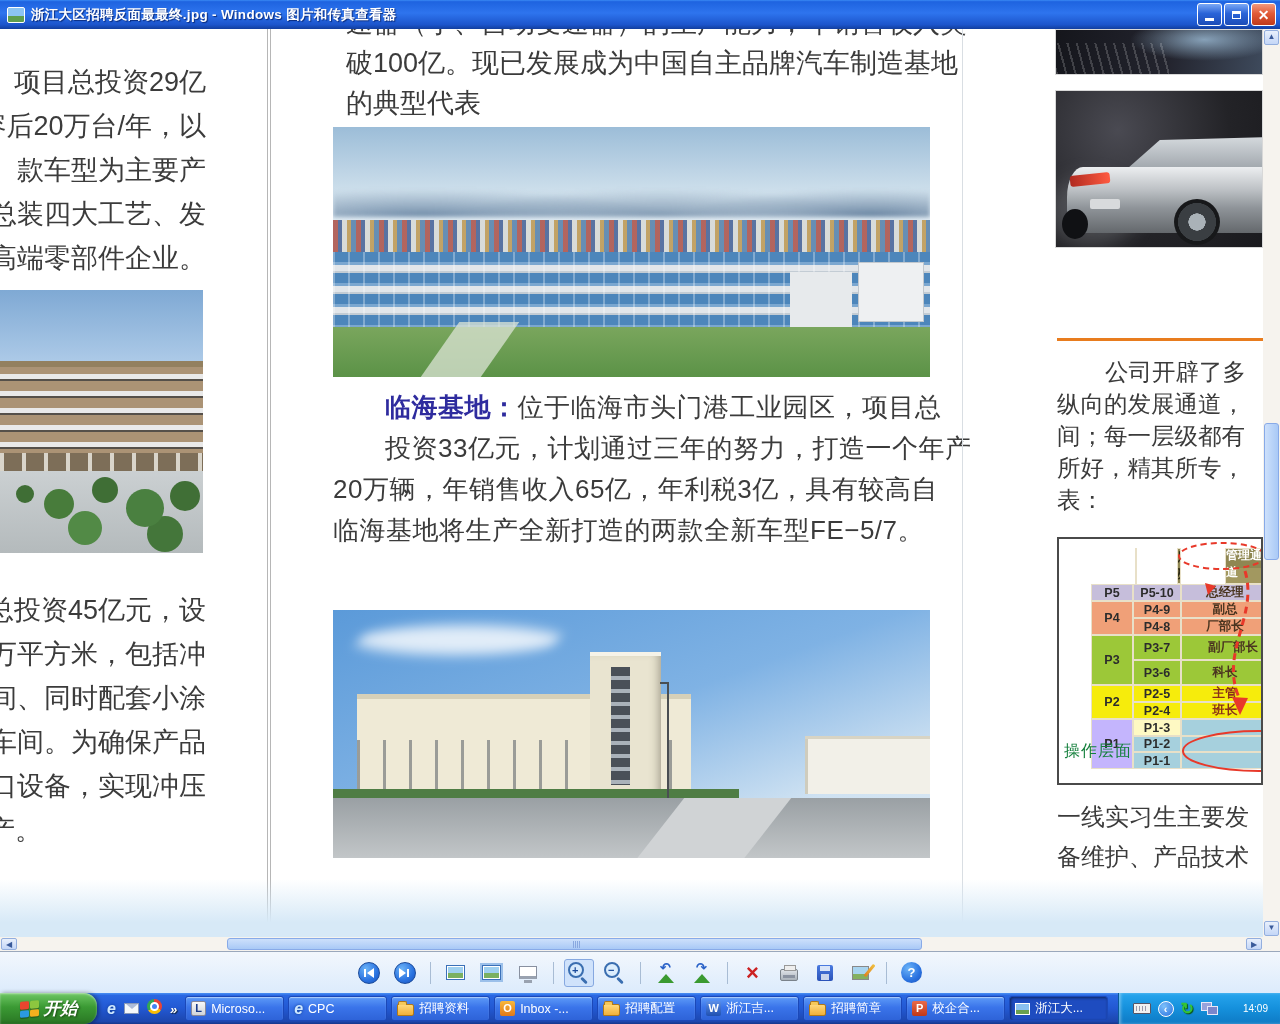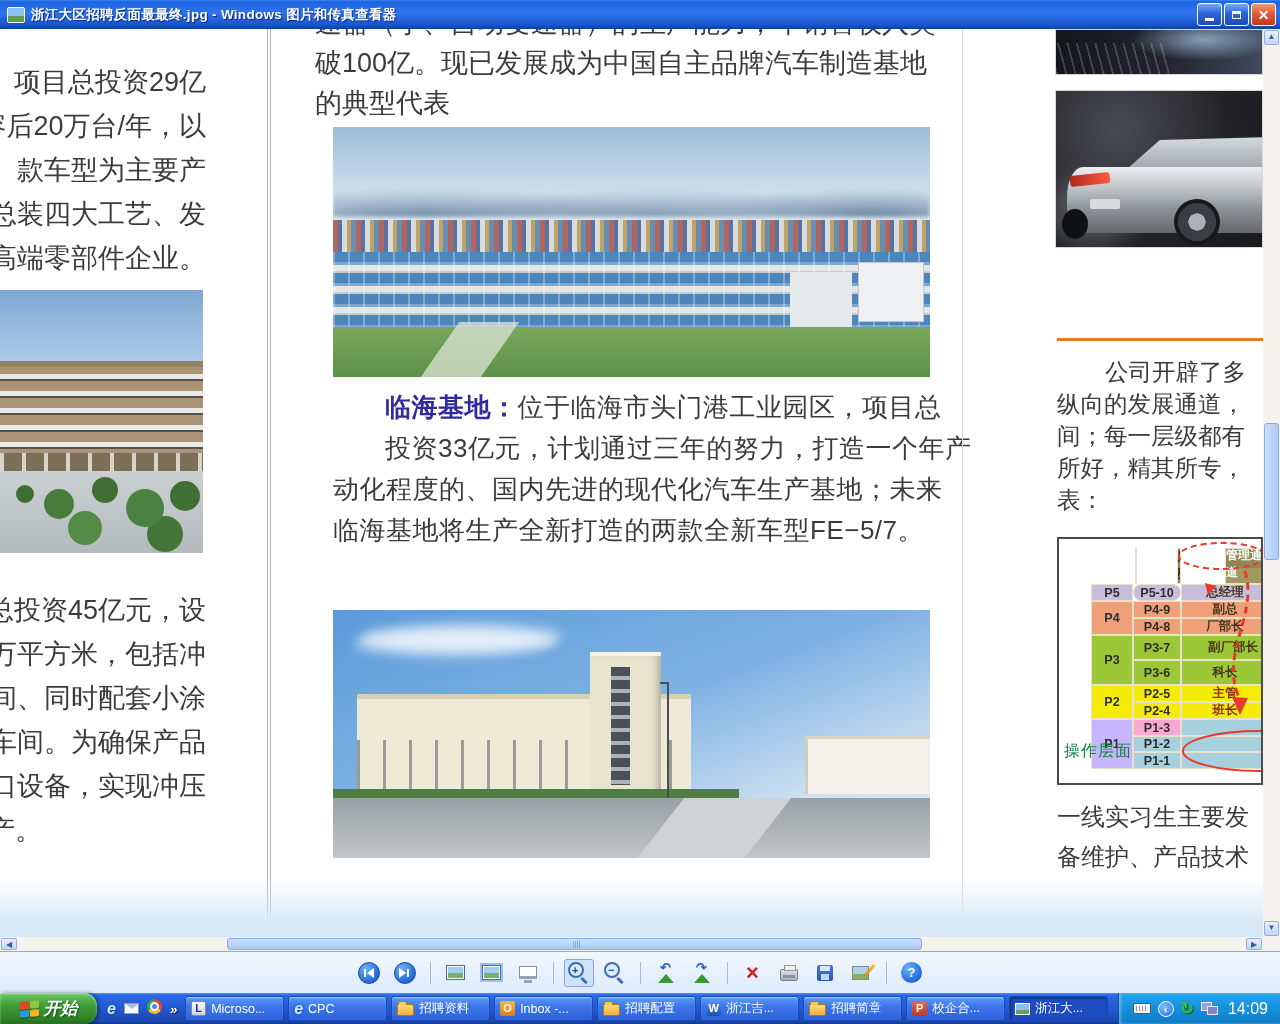--- a/index.html
+++ b/index.html
@@ -24,21 +24,21 @@
   .wbtn.close{background:linear-gradient(180deg,#f0997e,#e25b38 45%,#c03a1a);font-size:14px;}
 
   
   .poster{position:absolute;left:0;top:29px;width:1263px;height:908px;background:#fff;overflow:hidden;}
   .ln{white-space:nowrap;}
   .cjk{color:#3b3b3b;}
   .divider1{position:absolute;left:267px;top:0;width:4px;height:908px;
     border-left:1px solid #b6b6b6;border-right:1px solid #b6b6b6;background:#fff;}
   .divider2{position:absolute;left:962px;top:0;width:1px;height:896px;background:#d9dee3;}
 
-  .mc-top{position:absolute;left:315px;top:-26px;width:600px;font-size:27px;line-height:40px;}
+  .mc-top{position:absolute;left:346px;top:-26px;width:600px;font-size:27px;line-height:40px;}
   .mc-para{position:absolute;left:333px;top:358px;width:604px;font-size:26px;line-height:41px;letter-spacing:.5px;}
   .mc-para .ln:first-child{text-indent:52px;}
   .linhai-label{color:#2e2b9e;font-weight:bold;}
 
   .lc-top{position:absolute;left:-40px;top:31px;width:246px;text-align:right;font-size:27px;line-height:44px;}
   .lc-bottom{position:absolute;left:-40px;top:559px;width:246px;text-align:right;font-size:27px;line-height:44px;}
   .lc-last{position:absolute;left:-12px;top:779px;font-size:27px;line-height:44px;}
 
   .rc-text{position:absolute;left:1057px;top:327px;width:240px;font-size:23.5px;line-height:32px;}
   .rc-text .ln:first-child{text-indent:48px;}
@@ -219,21 +219,21 @@
   .tasks{display:flex;align-items:center;gap:4px;flex:1;overflow:hidden;}
   .taskbtn{width:99px;height:25px;border-radius:3px;border:1px solid #1b48b8;flex:none;
     background:linear-gradient(180deg,#5e9bf8,#3a74ea 45%,#2e63d8);
     box-shadow:inset 0 1px 1px rgba(255,255,255,.5);
     display:flex;align-items:center;gap:5px;padding:0 5px;color:#fff;font-size:12.5px;}
   .taskbtn.active{background:#1e4cc0;box-shadow:inset 1px 1px 3px rgba(0,0,0,.5);}
   .taskbtn .lbl{white-space:nowrap;overflow:hidden;text-overflow:clip;}
   .tray{margin-left:auto;height:31px;flex:none;display:flex;align-items:center;gap:7px;padding:0 12px 0 14px;
     background:linear-gradient(180deg,#27a5ee 0%,#1590dc 50%,#0e7ac4 100%);
     border-left:1px solid #0a5a9a;box-shadow:inset 2px 0 3px rgba(255,255,255,.35);}
-  .tray .time{color:#fff;font-size:16px;margin-left:3px;}
+  .tray .time{color:#fff;font-size:10px;margin-left:18px;}
   .ic-folder{width:17px;height:12px;background:linear-gradient(#ffd87a,#f0b03a);border:1px solid #b07818;
     border-radius:1px 2px 2px 1px;position:relative;margin-top:2px;flex:none;display:inline-block;}
   .ic-folder::before{content:'';position:absolute;top:-4px;left:0;width:7px;height:3px;background:#f5c85a;
     border:1px solid #b07818;border-bottom:none;border-radius:2px 2px 0 0;}
   .ic-sq{width:15px;height:15px;border-radius:2px;color:#fff;font-weight:bold;font-size:11px;line-height:15px;
     text-align:center;display:inline-block;flex:none;font-style:normal;}
   .ic-sq.ol{background:linear-gradient(#f8b83c,#e07818);}
   .ic-sq.wd{background:linear-gradient(#5a8ee8,#2050b0);}
   .ic-sq.pp{background:linear-gradient(#e86a4a,#c03818);}
   .ic-sq.lt{background:linear-gradient(#f8f8f8,#cfd4da);color:#183a8a;border:1px solid #889;line-height:13px;}
@@ -293,21 +293,21 @@
       <div class="sheds"></div>
         <div class="whitebldg"></div>
         <div class="lawn"></div>
         <div class="path"></div>
     </div>
 
     <div class="mc-para cjk">
       <div class="ln"><span class="linhai-label">临海基地：</span><span>位于临海市头门港工业园区，项目总</span></div>
       <div>
           <div class="ln">投资33亿元，计划通过三年的努力，打造一个年产</div>
-          <div class="ln">动化程度的、国内先进的现代化汽车生产基地；未来</div>
+          <div class="ln">20万辆，年销售收入65亿，年利税3亿，具有较高自</div>
           <div class="ln">临海基地将生产全新打造的两款全新车型FE−5/7。</div>
         </div>
     </div>
 
     <div class="photo ph-factory">
       <div class="cloud"></div>
         <div class="bmain"></div>
         <div class="btower"></div>
       <div class="bright"></div>
         <div class="green"></div>
@@ -364,39 +364,39 @@
         <div class="ln">所好，精其所专，</div>
         <div class="ln">表：</div>
       </div>
 
     <div class="tbl-frame">
       <div class="tbl-grid" id="grade-table" style="grid-template-rows: 36px 17px 17px 17px 25px 25px 17px 17px 17px 16px 17px;">
           <div class="hdr" style="grid-area: 1 / 1;">职层</div>
           <div class="hdr" style="grid-area: 1 / 2;">职级</div>
           <div class="hdr hdr3" style="grid-area: 1 / 3;">管理通道</div>
           <div style="grid-area: 2 / 1 / span 1; background: rgb(198, 190, 219);">P5</div>
-          <div style="grid-area: 2 / 2; background: rgb(198, 190, 219); border-radius: 8px;">P5-10</div>
+          <div style="grid-area: 2 / 2; background: rgb(198, 190, 219);">P5-10</div>
           <div class="jt" style="grid-area: 2 / 3; background: rgb(198, 190, 219);">总经理</div>
           <div style="grid-area: 3 / 1 / span 2; background: rgb(240, 160, 120); text-align: right;">P4</div>
           <div style="grid-area: 3 / 2; background: rgb(240, 160, 120);">P4-9</div>
           <div class="jt" style="grid-area: 3 / 3; background: rgb(240, 160, 120);">副总</div>
           <div style="grid-area: 4 / 2; background: rgb(240, 160, 120);">P4-8</div>
           <div class="jt" style="grid-area: 4 / 3; background: rgb(240, 160, 120);">厂部长</div>
           <div style="grid-area: 5 / 1 / span 2; background: rgb(156, 200, 56);">P3</div>
           <div style="grid-area: 5 / 2; background: rgb(156, 200, 56);">P3-7</div>
           <div class="jt" style="grid-area: 5 / 3; background: rgb(156, 200, 56); padding-left: 16px;">副厂部长</div>
           <div style="grid-area: 6 / 2; background: rgb(156, 200, 56);">P3-6</div>
           <div class="jt" style="grid-area: 6 / 3; background: rgb(156, 200, 56);">科长</div>
           <div style="grid-area: 7 / 1 / span 2; background: rgb(246, 236, 12);">P2</div>
           <div style="grid-area: 7 / 2; background: rgb(246, 236, 12);">P2-5</div>
           <div class="jt" style="grid-area: 7 / 3; background: rgb(246, 236, 12); color: rgb(138, 48, 24);">主管</div>
           <div style="grid-area: 8 / 2; background: rgb(246, 236, 12);">P2-4</div>
           <div class="jt" style="grid-area: 8 / 3; background: rgb(246, 236, 12); color: rgb(138, 48, 24);">班长</div>
           <div style="grid-area: 9 / 1 / span 3; background: #c4b5fd;">P1</div>
-          <div style="grid-area: 9 / 2; background: #f9a8d4;">P1-3</div>
+          <div style="grid-area: 9 / 2; background: #fef9c3;">P1-3</div>
           <div class="jt" style="grid-area: 9 / 3; background: rgb(166, 208, 221);"></div>
           <div style="grid-area: 10 / 2; background: rgb(166, 208, 221);">P1-2</div>
           <div class="jt" style="grid-area: 10 / 3; background: rgb(166, 208, 221);"></div>
           <div style="grid-area: 11 / 2; background: rgb(166, 208, 221);">P1-1</div>
           <div class="jt" style="grid-area: 11 / 3; background: rgb(166, 208, 221);"></div>
         </div>
       <div class="tbl-caption">操作层面</div>
       <svg class="tbl-svg" width="206" height="248" viewBox="0 0 206 248">
         <ellipse cx="163" cy="17" rx="43" ry="13" fill="none" stroke="#e8392a" stroke-width="2" stroke-dasharray="6,4"></ellipse>
         <polygon points="146,44 157,47 149,56" fill="#e8392a"></polygon>

